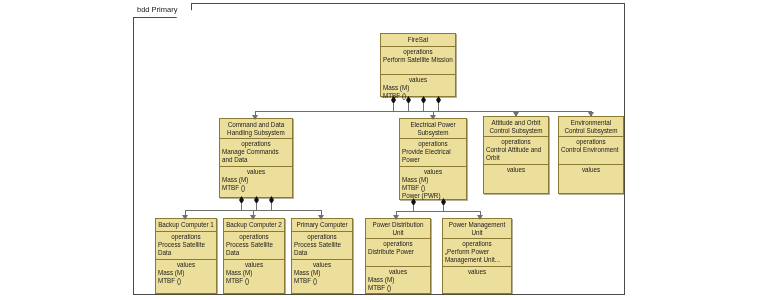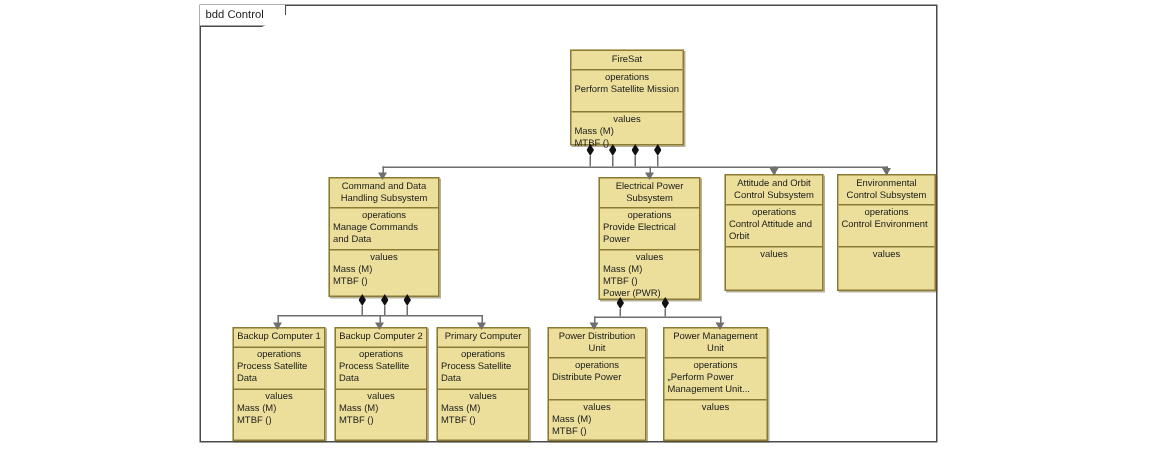--- a/index.html
+++ b/index.html
@@ -119,21 +119,21 @@
     border-top: 5px solid #6f6f6f;
     z-index: 4;
   }
 </style>
 </head>
 <body>
 
 <div id="canvas">
 
   <div id="frame"></div>
-  <div id="frame-label">bdd Control</div>
+  <div id="frame-label">bdd Primary</div>
 
   <div class="diamond" style="left:391px; top:96px;"></div>
   <div class="diamond" style="left:406px; top:96px;"></div>
   <div class="diamond" style="left:421px; top:96px;"></div>
   <div class="diamond" style="left:436px; top:96px;"></div>
 
   <div class="line-v" style="left:393px; top:104px; height:7px;"></div>
   <div class="line-v" style="left:408px; top:104px; height:7px;"></div>
   <div class="line-v" style="left:423px; top:104px; height:7px;"></div>
   <div class="line-v" style="left:438px; top:104px; height:7px;"></div>

